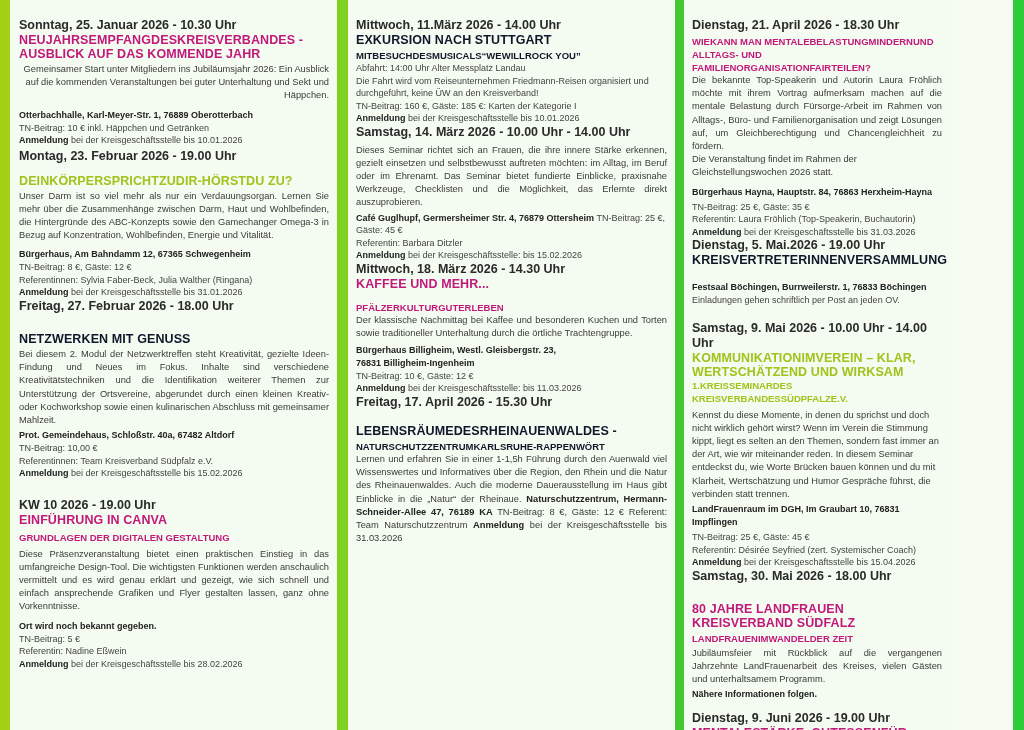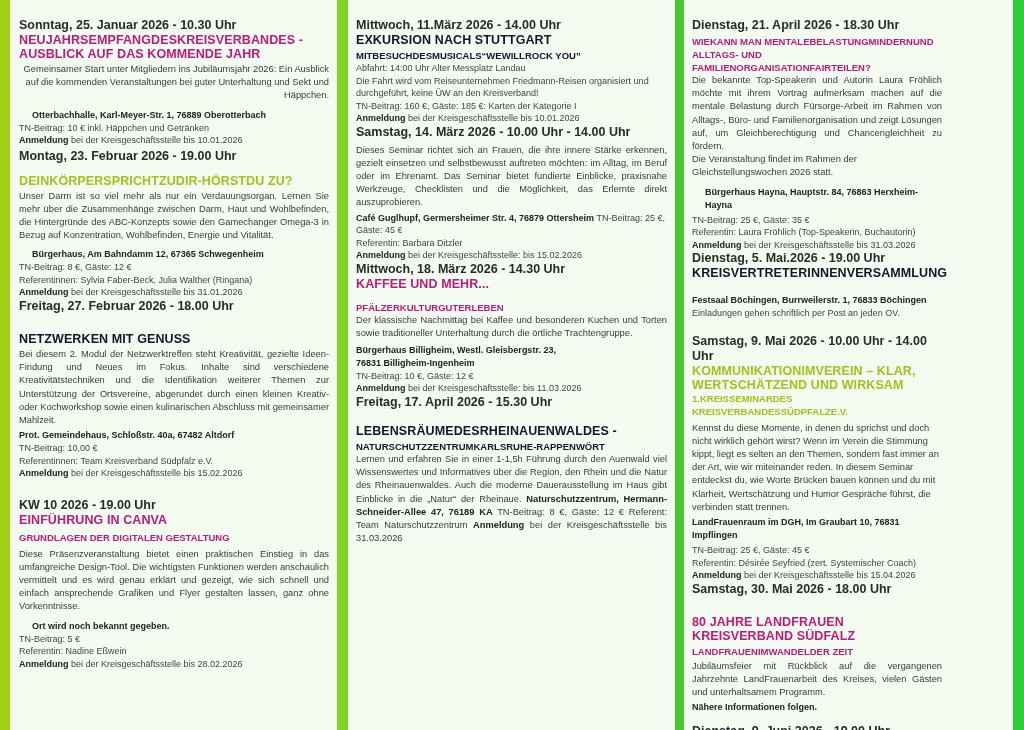--- a/index.html
+++ b/index.html
@@ -20,21 +20,21 @@
   .subtitle { font-size: 9.5px; font-weight: bold; line-height: 13px; }
   .body { font-size: 9.3px; line-height: 13.2px; color: #3a3a3a; text-align: justify; }
   .loc { font-size: 9px; font-weight: bold; color: #222; line-height: 13px; }
   .info { font-size: 9px; line-height: 12.5px; color: #444; }
   .info b { color: #222; }
   .magenta { color: #c2187a; }
   .orange { color: #0f172a; }
   .lime { color: #a2c21c; }
   .mt2 { margin-top: 2px; }
   .mt4 { margin-top: 4px; }
-  .mt6 { margin-top: 6px; margin-left: 13px; }
+  .mt6 { margin-top: 6px; }
   .mt10 { margin-top: 10px; }
   .mt14 { margin-top: 14px; }
   .mt18 { margin-top: 18px; }
   .inline-sub { font-size: 9.5px; font-weight: bold; margin-left: 22px; }
 </style>
 </head>
 <body>
 
 <div class="bar bar-left"></div>
 <div class="bar bar-mid1"></div>

